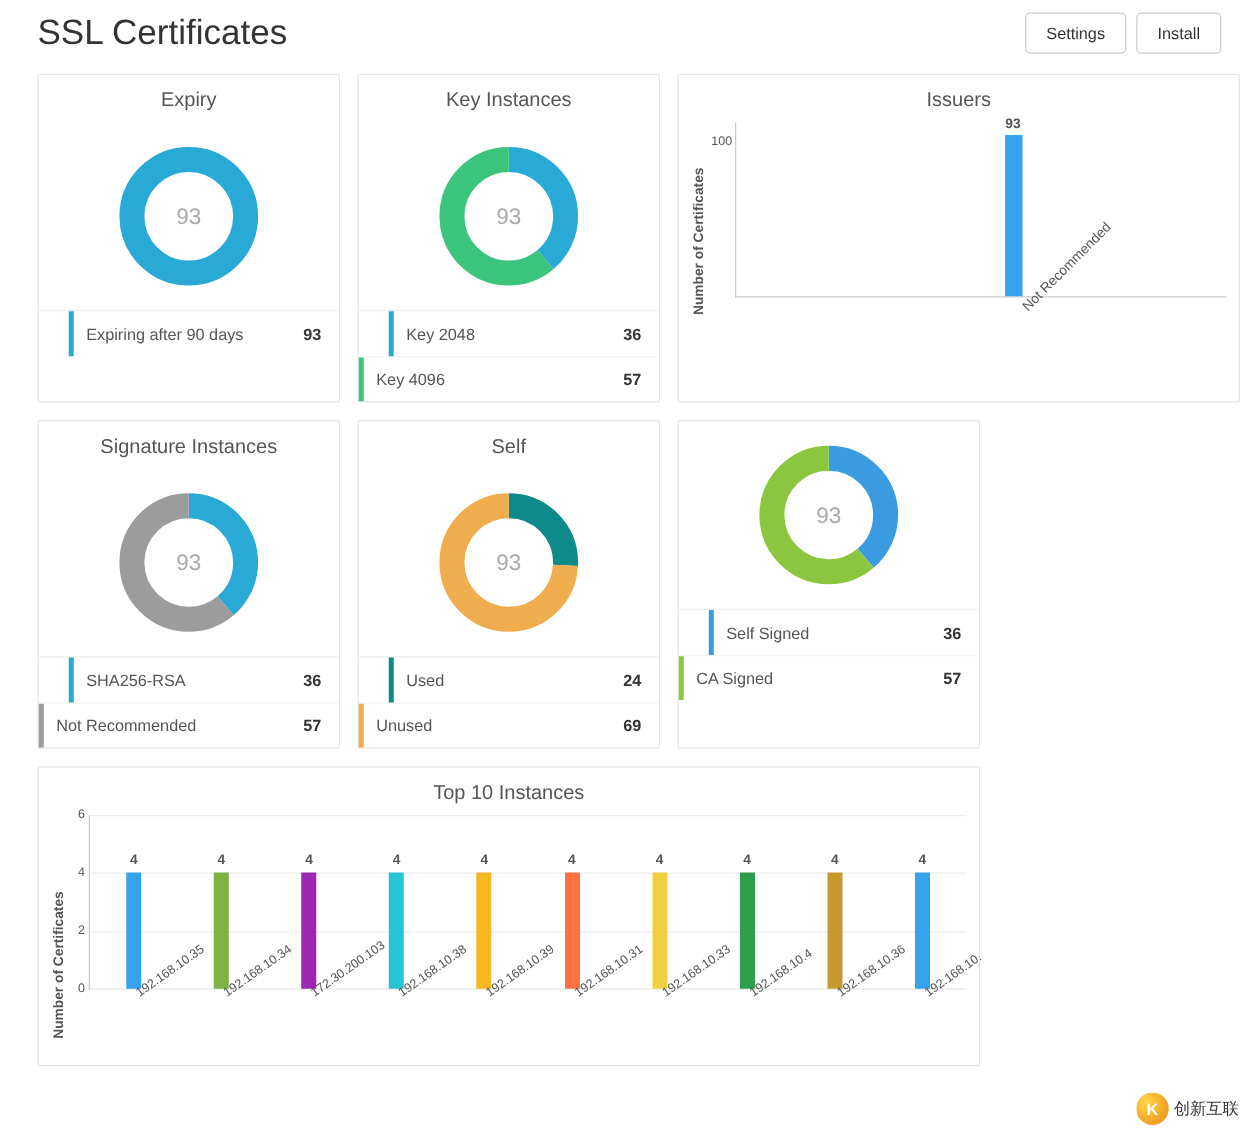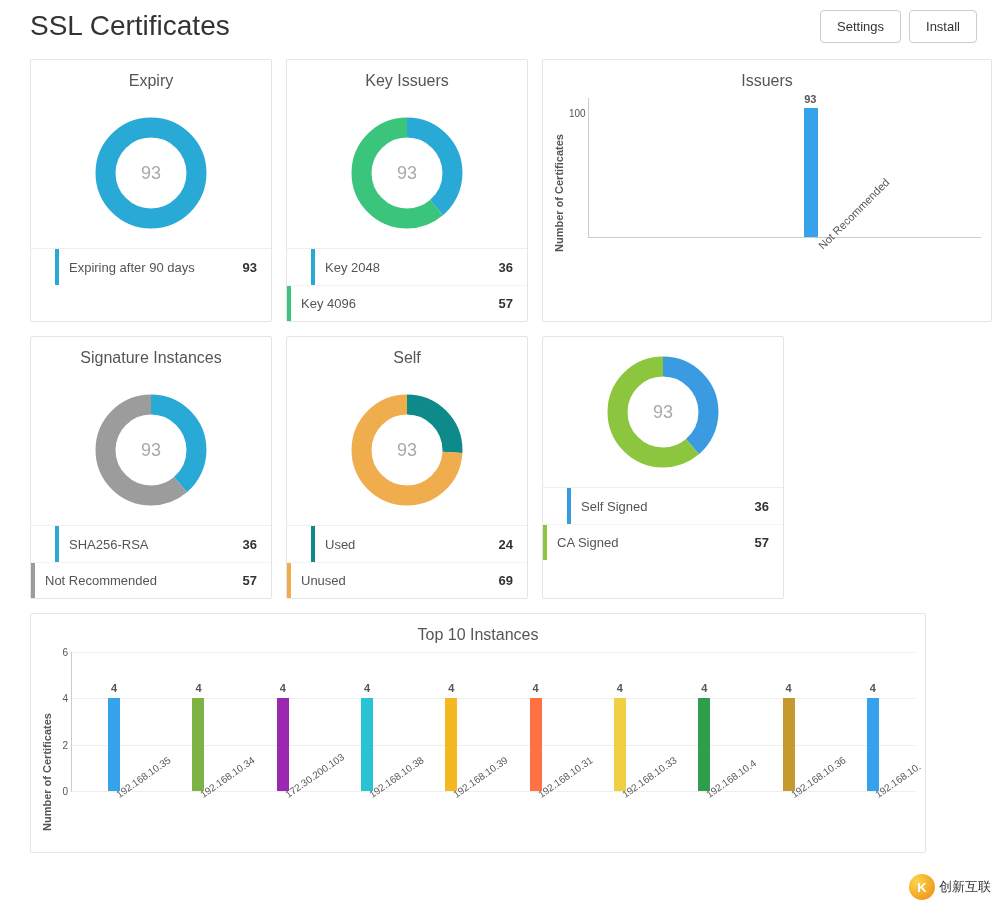--- a/index.html
+++ b/index.html
@@ -35,21 +35,21 @@
 }
 .row { display: flex; gap: 14px; margin-bottom: 14px; }
 .card {
   background: #fff;
   border: 1px solid #e5e5e5;
   border-radius: 2px;
   flex: 0 0 auto;
 }
 .card-small { width: 242px; }
 .card-issuers { flex: 1; min-width: 450px; }
-.card-top10 { width: 896px; }
+.card-top10 { width: 754px; }
 .card-title {
   text-align: center;
   font-size: 16px;
   color: #555;
   font-weight: 400;
   padding: 12px 0 8px;
 }
 .donut-wrap {
   display: flex;
   justify-content: center;
@@ -247,21 +247,21 @@
       <div class="legend">
           <div class="legend-row">
             <div class="legend-bar" style="background: rgb(41, 169, 214);"></div>
             <div class="legend-label">Expiring after 90 days</div>
             <div class="legend-value">93</div>
           </div>
         </div>
     </div>
 
     <div class="card card-small">
-      <div class="card-title">Key Issuers</div>
+      <div class="card-title">Key Instances</div>
       <div class="donut-wrap">
         <svg class="donut" viewBox="0 0 42 42">
             <circle cx="21" cy="21" r="15.9155" fill="transparent" stroke="#29a9d6" stroke-width="7" stroke-dasharray="38.709691260548404 61.290344495868304" stroke-dashoffset="0 " transform="rotate(-90 21 21)"></circle>
             <circle cx="21" cy="21" r="15.9155" fill="transparent" stroke="#3bc47b" stroke-width="7" stroke-dasharray="61.290344495868304 38.709691260548404" stroke-dashoffset="-38.709691260548404 " transform="rotate(-90 21 21)"></circle>
           </svg>
         <div class="donut-center">93</div>
       </div>
       <div class="legend">
           <div class="legend-row">
             <div class="legend-bar" style="background: rgb(41, 169, 214);"></div>

